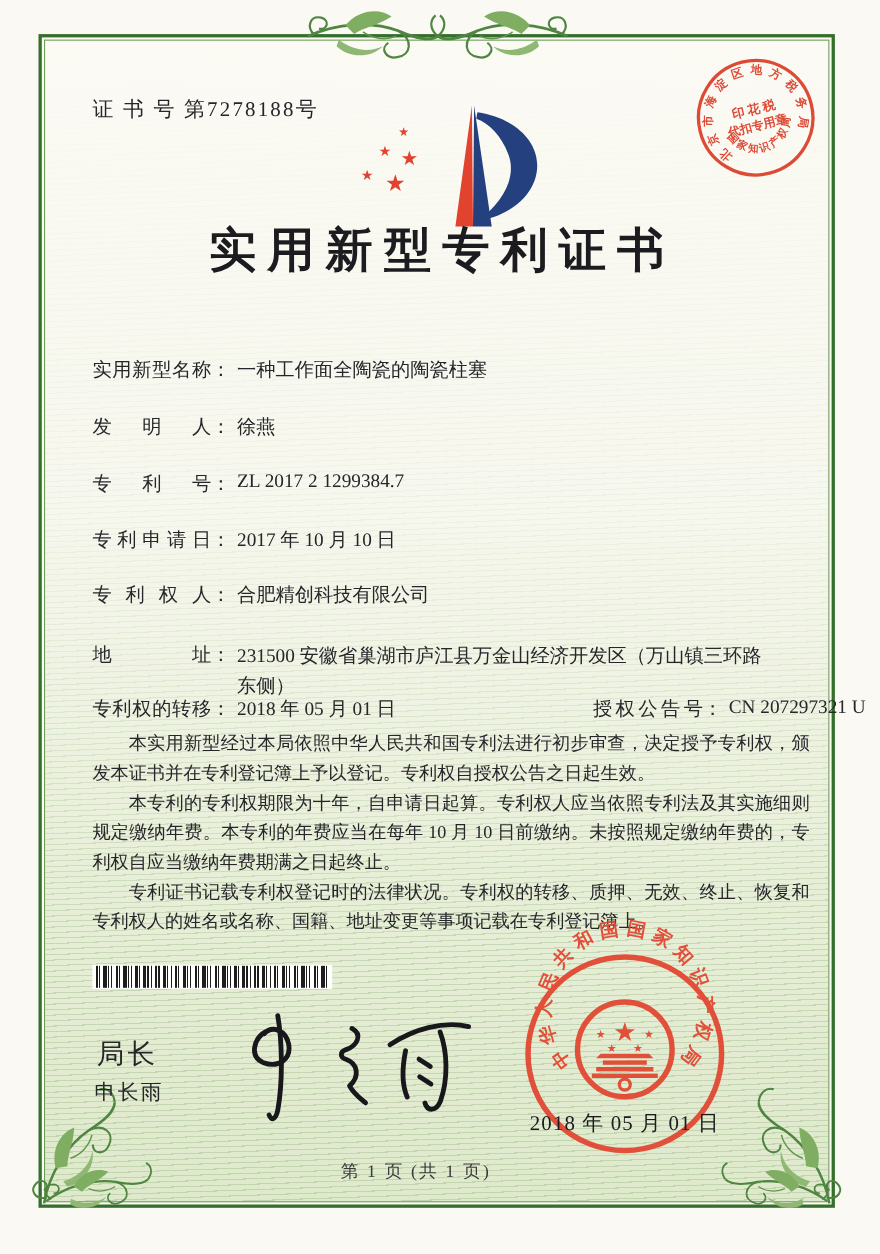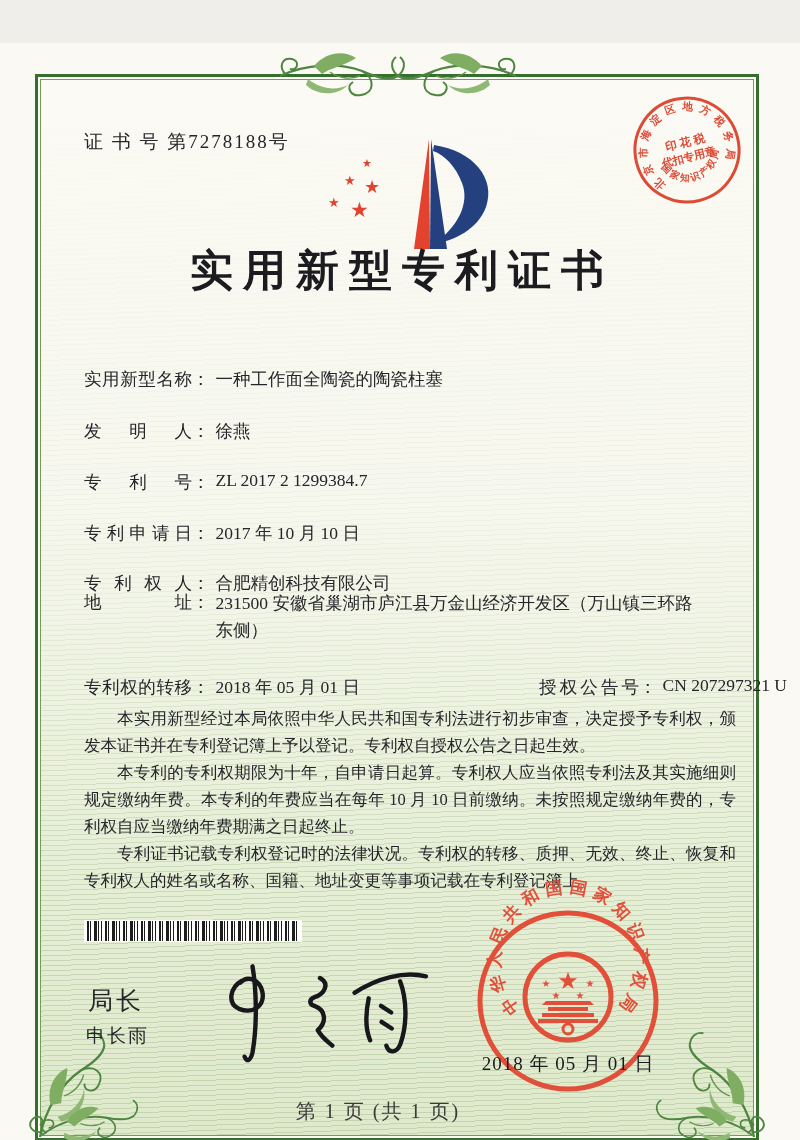--- a/index.html
+++ b/index.html
@@ -1,21 +1,21 @@
 <!DOCTYPE html>
 <html><head>
 <meta charset="utf-8">
 <style>
   html,body{margin:0;padding:0;}
   body{
     width:800px;height:1140px;background:#efeeea;
     font-family:"Liberation Serif","DejaVu Serif",serif;
     color:#26262a;position:relative;overflow:hidden;
   }
-  .page{position:absolute;inset:0;background:#faf9f4;margin-top:43px;}
+  .page{position:absolute;inset:0;background:#faf9f4;}
   
   .frame{
     position:absolute;left:35px;top:31px;width:724px;height:1067px;
     border:3px solid #356e2d;box-sizing:border-box;background:#fbfaf4;
   }
   .frame-inner{
     position:absolute;inset:2px;border:1px solid #6f9f57;
     background:linear-gradient(180deg,rgba(250,249,243,0) 0%,rgba(238,242,226,.35) 40%,
                rgba(227,236,209,.8) 72%,rgba(221,232,201,.95) 100%);
   }
@@ -53,21 +53,21 @@
   }
   .commissioner{position:absolute;left:88px;top:941px;font-size:25px;letter-spacing:3px;}
   .commissioner-name{position:absolute;left:86px;top:980px;font-size:19px;letter-spacing:2px;}
   .signature{position:absolute;left:195px;top:905px;pointer-events:none;}
   
   .seal{position:absolute;left:470px;top:860px;}
   .seal-date{position:absolute;left:468px;top:1008px;width:200px;text-align:center;
              font-size:19px;letter-spacing:1px;color:#1b1b1f;}
   .tax-stamp{position:absolute;left:617px;top:37px;transform:rotate(-14deg);}
   .footer{position:absolute;left:35px;top:1055px;width:686px;text-align:center;
-          font-size:20px;letter-spacing:2px;color:#3a3a3a;}
+          font-size:16px;letter-spacing:2px;color:#3a3a3a;}
   .ornaments{position:absolute;inset:0;pointer-events:none;}
   svg{overflow:visible;}
 </style>
 </head>
 <body>
 
 <div class="page">
 
   <div class="frame">
     <div class="frame-inner">
@@ -134,21 +134,21 @@
   </div>
   <div class="row" style="top:427px">
     <span class="flabel">专利号</span><span class="colon">：</span><span class="fval">ZL 2017 2 1299384.7</span>
   </div>
   <div class="row" style="top:478px">
     <span class="flabel">专利申请日</span><span class="colon">：</span><span class="fval">2017 年 10 月 10 日</span>
   </div>
   <div class="row" style="top:528px">
     <span class="flabel">专利权人</span><span class="colon">：</span><span class="fval">合肥精创科技有限公司</span>
   </div>
-  <div class="row" style="top:547px">
+  <div class="row" style="top:583px">
     <span class="flabel">地址</span><span class="colon">：</span><span class="fval wrap">231500 安徽省巢湖市庐江县万金山经济开发区（万山镇三环路东侧）</span>
   </div>
   <div class="row" style="top:632px">
     <span class="flabel">专利权的转移</span><span class="colon">：</span><span class="fval">2018 年 05 月 01 日</span>
     <span class="grant-no"><span class="flabel" style="width:100px">授权公告号</span><span class="colon">：</span><span class="fval">CN 207297321 U</span></span>
   </div>
 
   <div class="paras">
     <p>本实用新型经过本局依照中华人民共和国专利法进行初步审查，决定授予专利权，颁发本证书并在专利登记簿上予以登记。专利权自授权公告之日起生效。</p>
     <p>本专利的专利权期限为十年，自申请日起算。专利权人应当依照专利法及其实施细则规定缴纳年费。本专利的年费应当在每年 10 月 10 日前缴纳。未按照规定缴纳年费的，专利权自应当缴纳年费期满之日起终止。</p>

